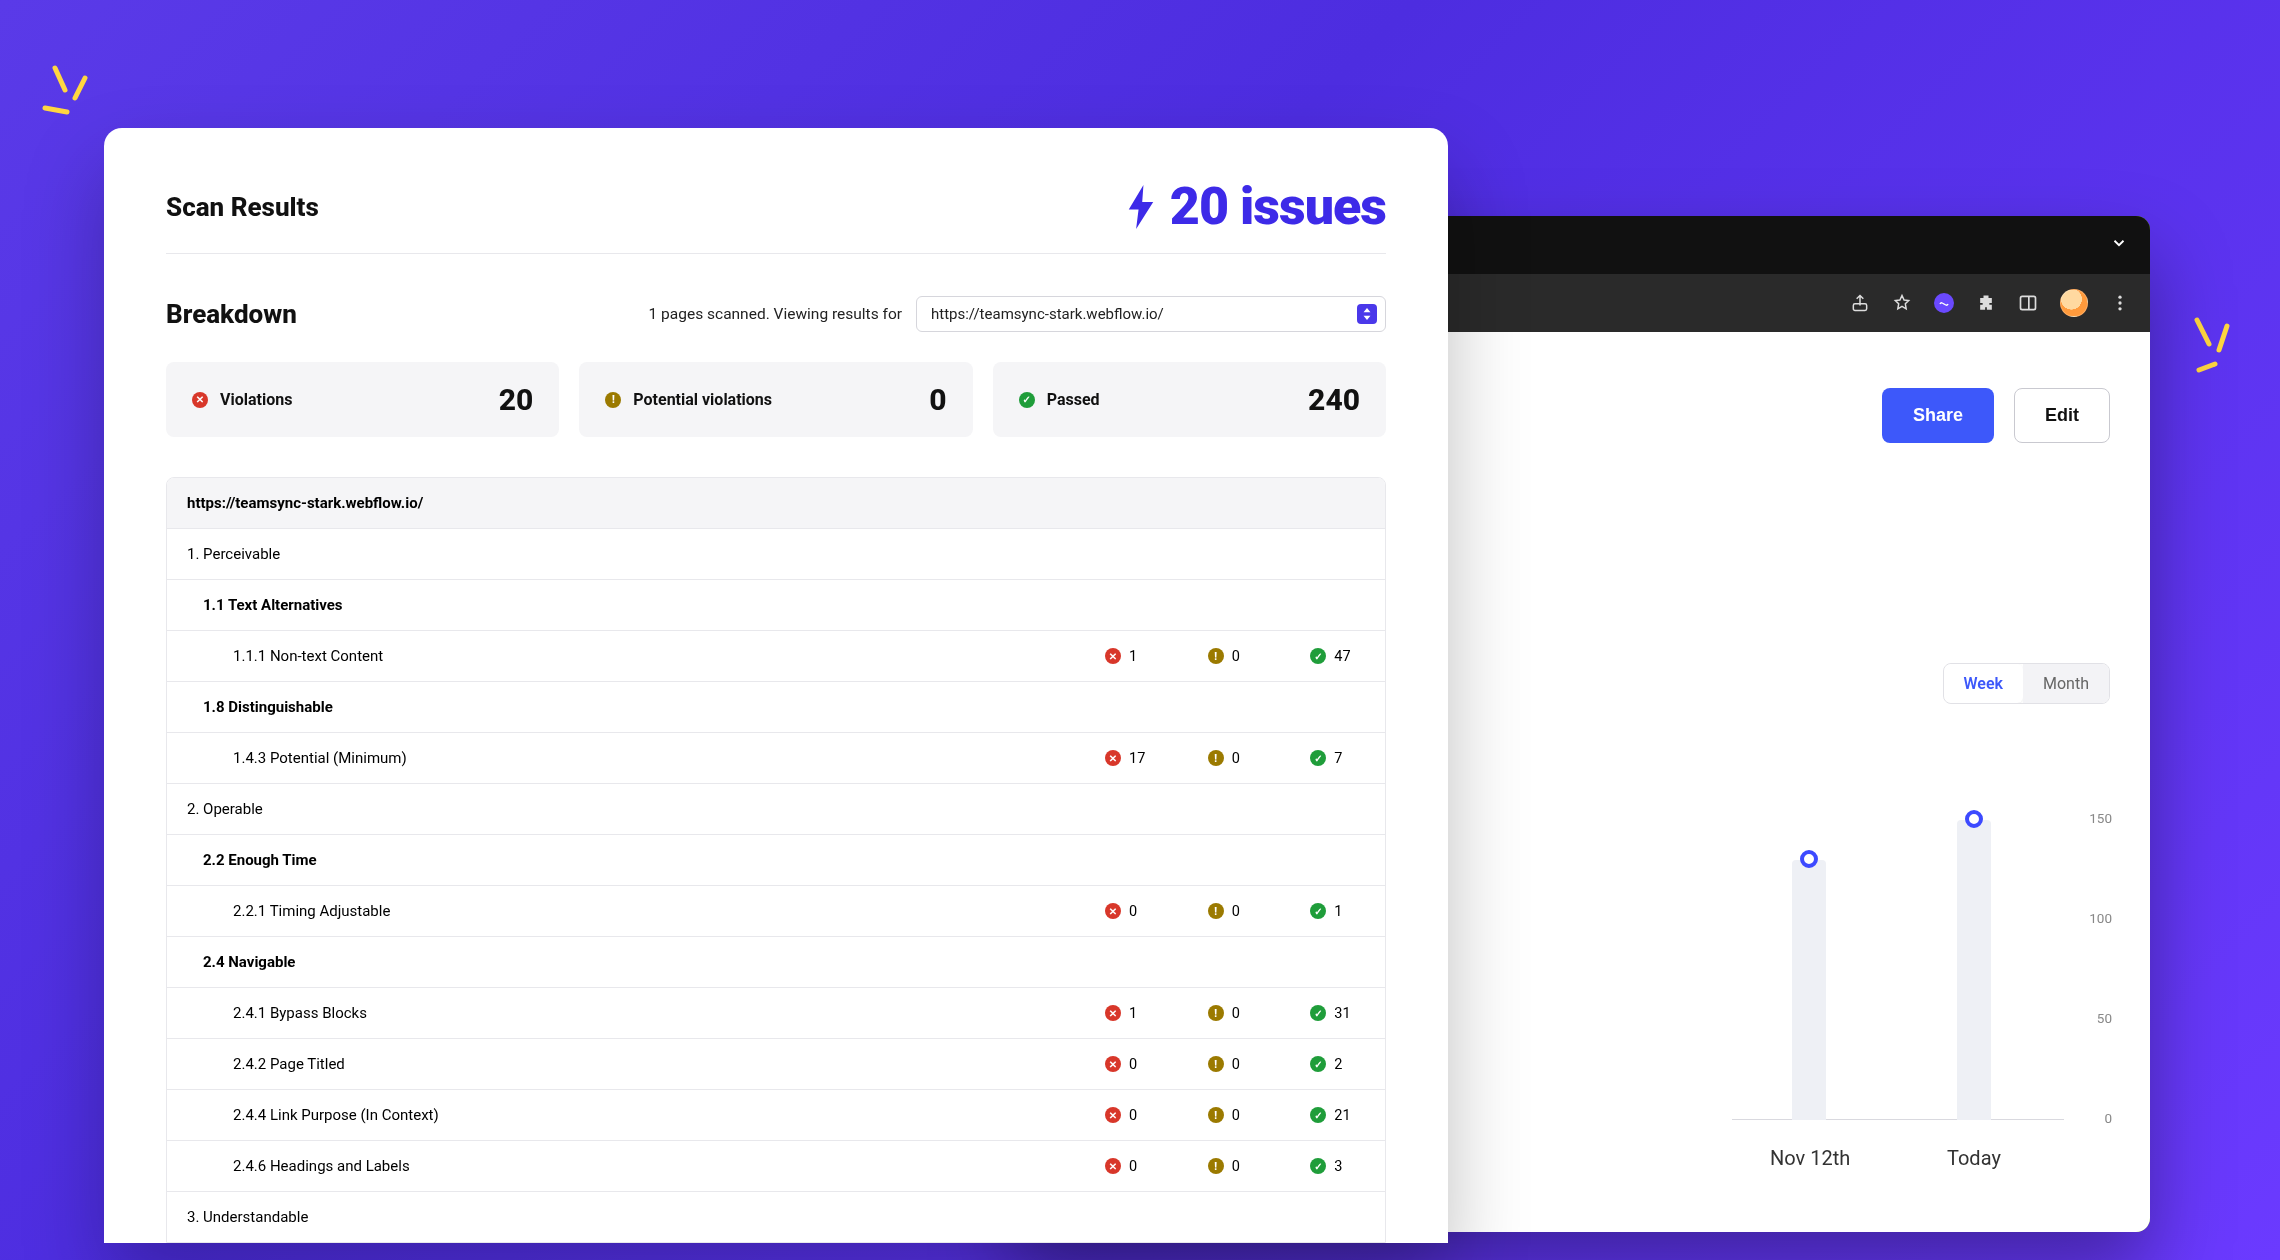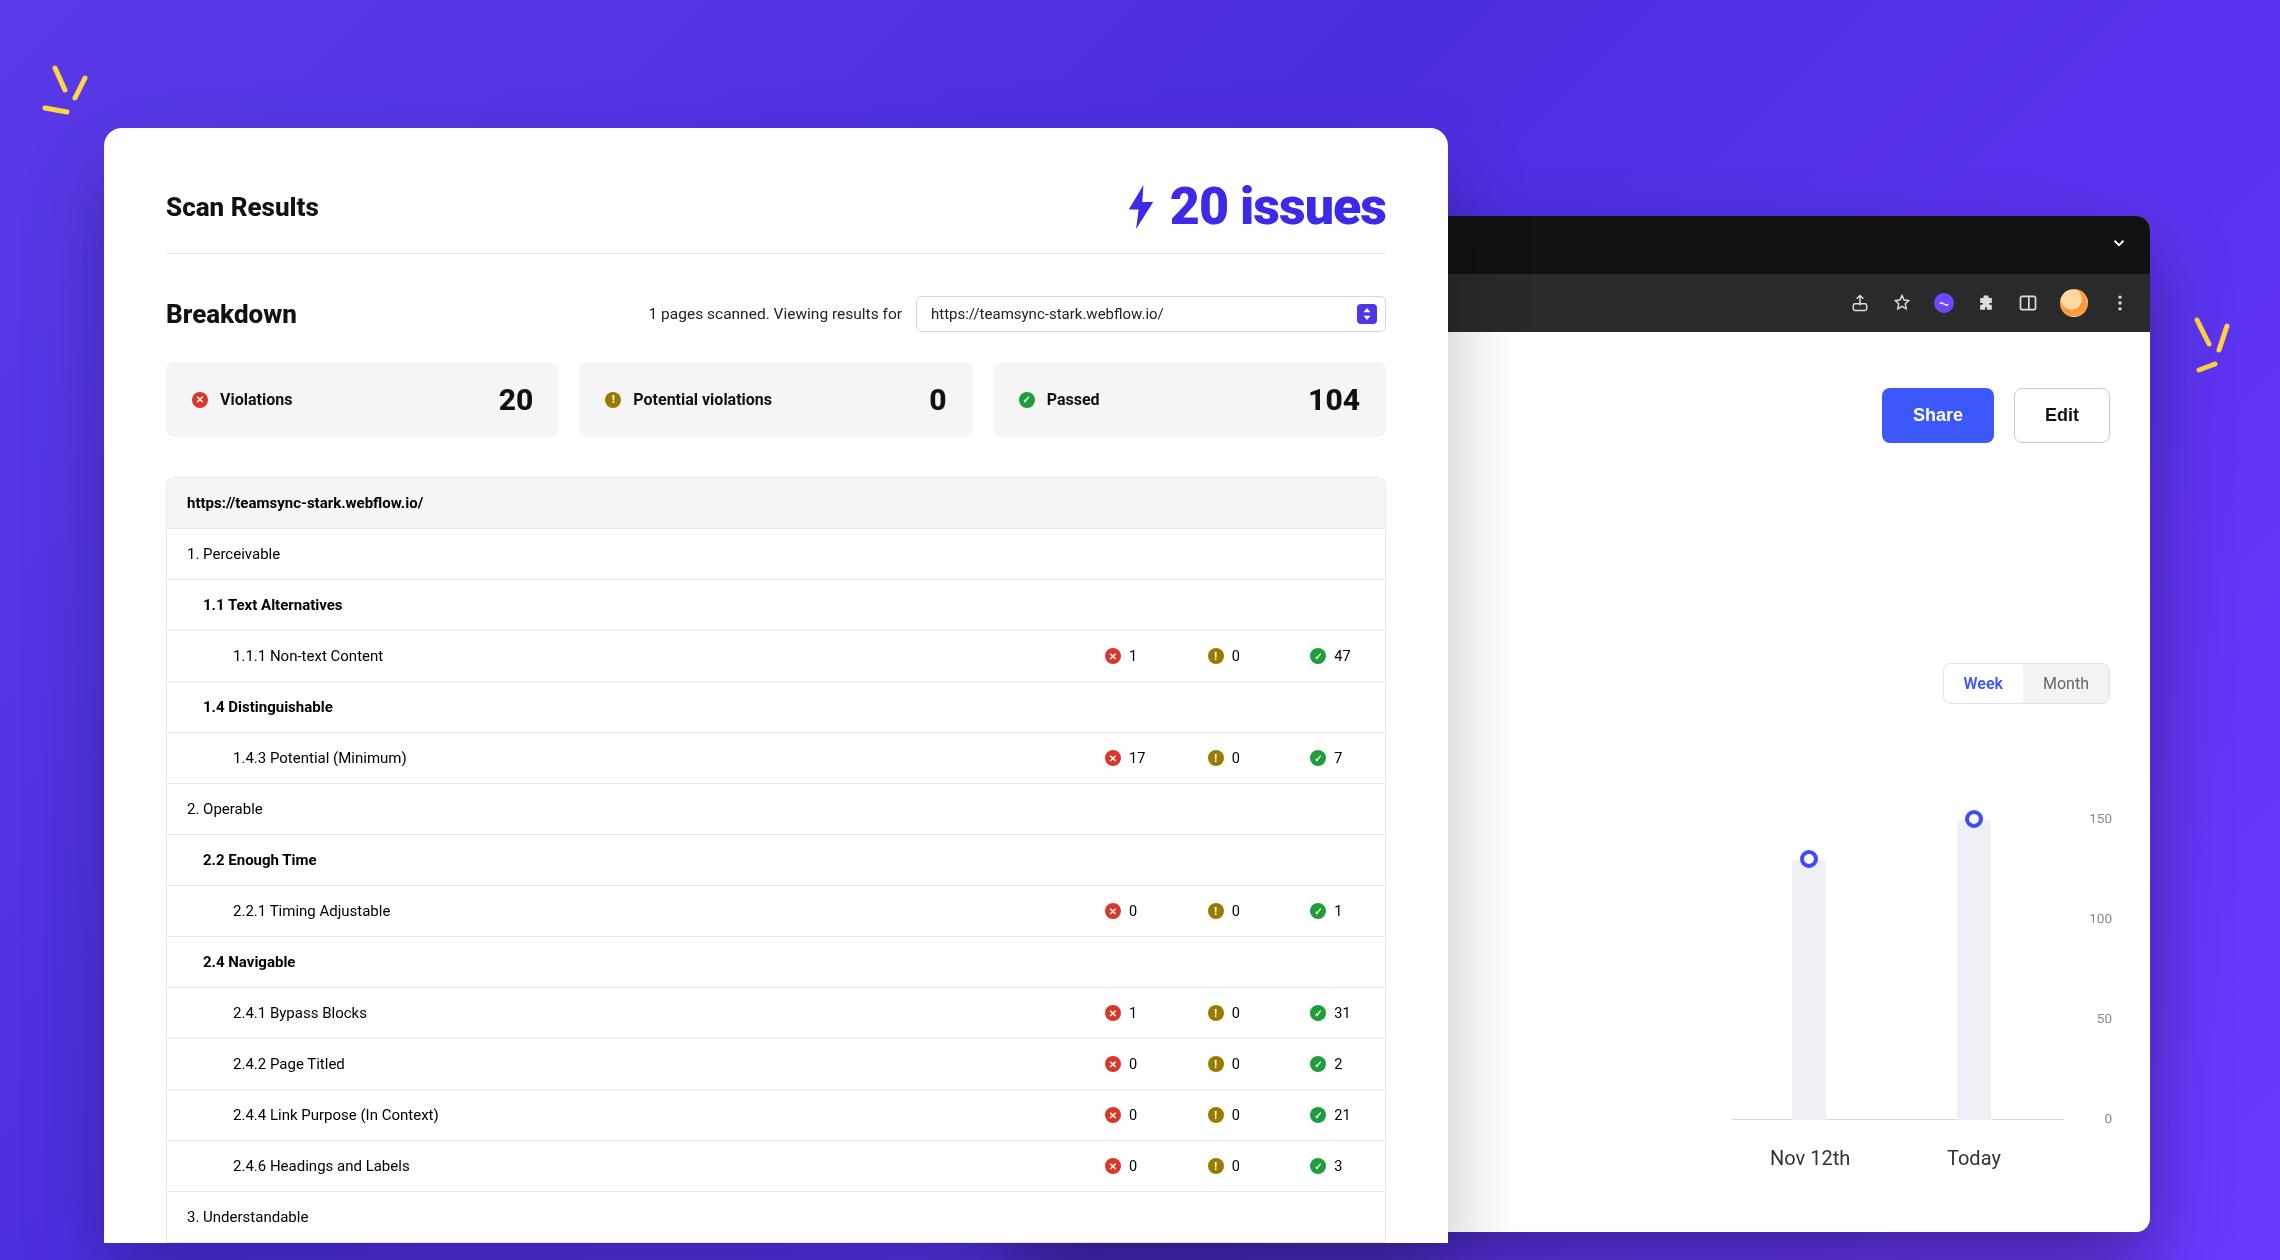--- a/index.html
+++ b/index.html
@@ -375,21 +375,21 @@
         <span class="ic ic-warning">!</span>
         <span>Potential violations</span>
       </span>
       <span class="summary-value">0</span>
     </div>
     <div class="summary-card">
       <span class="summary-label">
         <span class="ic ic-pass">✓</span>
         <span>Passed</span>
       </span>
-      <span class="summary-value">104</span>
+      <span class="summary-value">240</span>
     </div>
   </div>
 
   <div class="results-table">
     <div class="rt-row rt-url">
       <span class="rt-label">https://teamsync-stark.webflow.io/</span>
     </div>
     <div id="rows-host">
         <div class="rt-row rt-principle">
           <span class="rt-label">1. Perceivable</span>
@@ -408,21 +408,21 @@
               <span class="ic ic-warning">!</span>
               <span>0</span>
             </span>
             <span class="rt-count">
               <span class="ic ic-pass">✓</span>
               <span>47</span>
             </span>
           </span>
         </div>
         <div class="rt-row rt-guideline">
-          <span class="rt-label">1.4 Distinguishable</span>
+          <span class="rt-label">1.8 Distinguishable</span>
         </div>
         <div class="rt-row rt-criterion">
           <span class="rt-label">1.4.3 Potential (Minimum)</span>
           <span class="rt-counts">
             <span class="rt-count">
               <span class="ic ic-violation">✕</span>
               <span>17</span>
             </span>
             <span class="rt-count">
               <span class="ic ic-warning">!</span>

